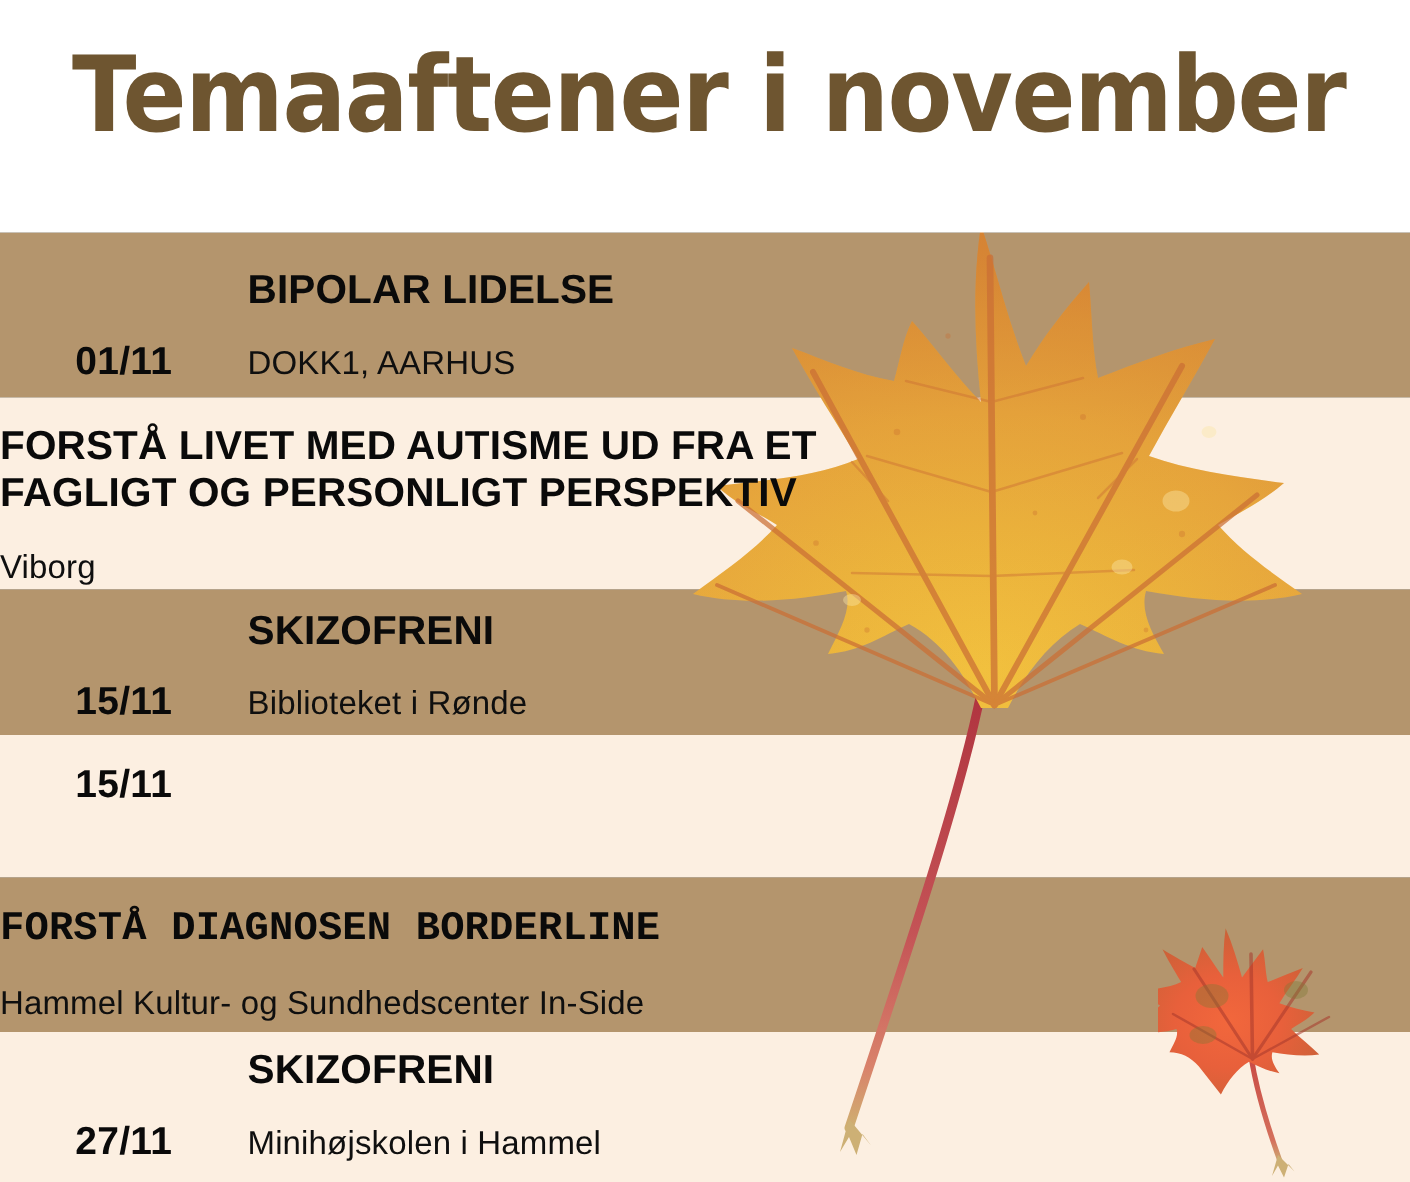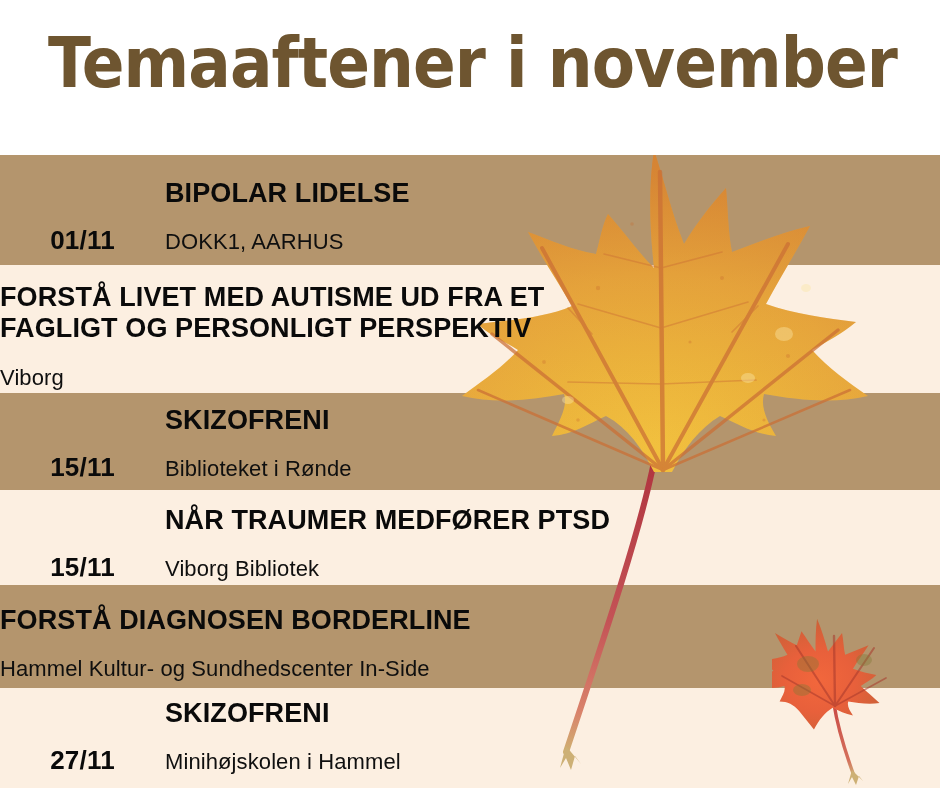--- a/index.html
+++ b/index.html
@@ -329,29 +329,25 @@
     <div class="row" style="top:405px;">
       <div class="row-date">15/11</div>
       <div class="row-body">
         <div class="row-title" style="max-width:560px;">SKIZOFRENI</div>
         <div class="row-venue">Biblioteket i Rønde</div>
       </div>
     </div>
 
     <div class="row" style="top:505px;">
       <div class="row-date">15/11</div>
-      <div class="row-body">
-        <div class="row-title" style="max-width:600px;">NÅR TRAUMER MEDFØRER PTSD</div>
-        <div class="row-venue">Viborg Bibliotek</div>
-      </div>
     </div>
 
     <div class="row" style="top:605px;">
       <div class="row-body">
-        <div class="row-title" style="max-width:620px;">FORSTÅ DIAGNOSEN BORDERLINE</div>
+        <div class="row-title" style="max-width:620px;font-family:Liberation Mono, monospace;">FORSTÅ DIAGNOSEN BORDERLINE</div>
         <div class="row-venue">Hammel Kultur- og Sundhedscenter In-Side</div>
       </div>
     </div>
 
     <div class="row" style="top:698px;">
       <div class="row-date">27/11</div>
       <div class="row-body">
         <div class="row-title" style="max-width:560px;">SKIZOFRENI</div>
         <div class="row-venue">Minihøjskolen i Hammel</div>
       </div>

